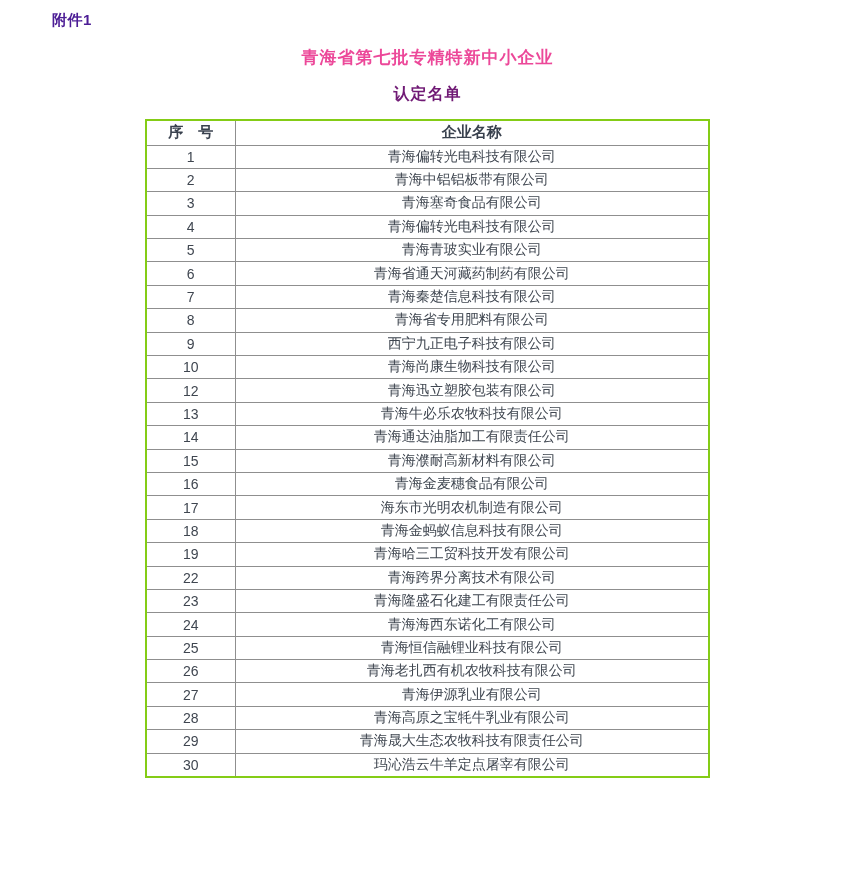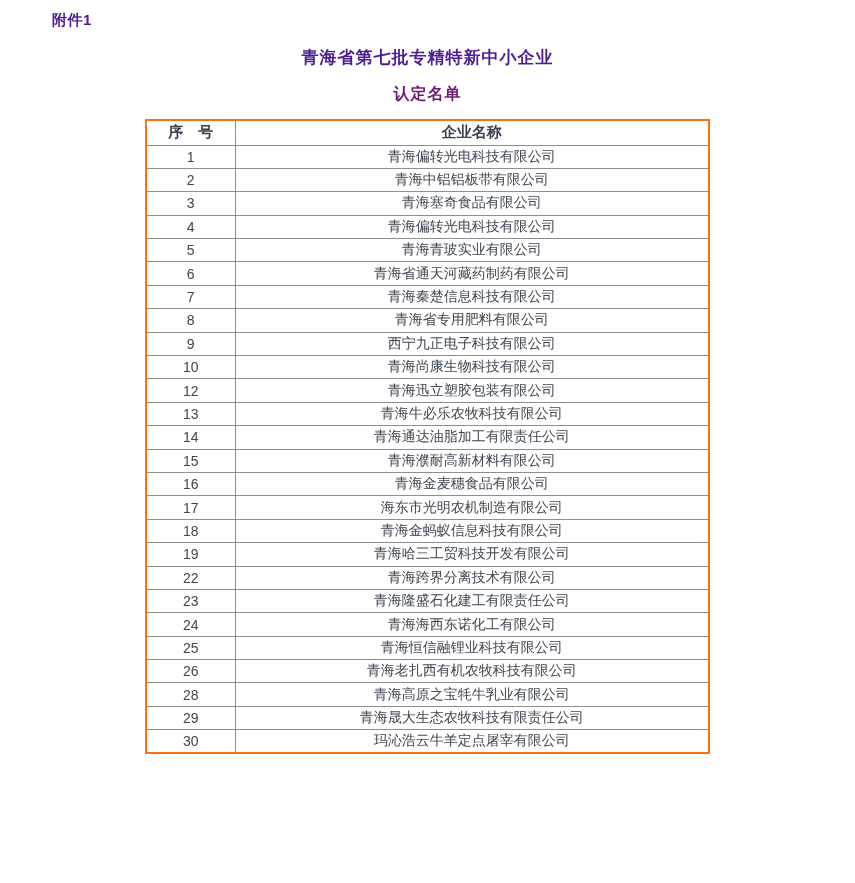--- a/index.html
+++ b/index.html
@@ -23,21 +23,21 @@
     letter-spacing: 0.5px;
     margin-left: 40px;
   }
   .doc-title {
     position: absolute;
     left: 0; top: 46px;
     width: 855px;
     text-align: center;
     font-size: 17px;
     font-weight: bold;
-    color: #4c1d95;
+    color: #ec4899;
     letter-spacing: 1px;
   }
   .doc-subtitle {
     position: absolute;
     left: 0; top: 84px;
     width: 855px;
     text-align: center;
     font-size: 16px;
     font-weight: bold;
     color: #701a75;
@@ -55,21 +55,21 @@
   table.list-table th, table.list-table td {
     border: 1px solid #8f8f8f;
     text-align: center;
     vertical-align: middle;
     color: #3f4650;
     font-size: 14px;
     padding: 0 2px;
     overflow: hidden;
     white-space: nowrap;
   }
-  table.list-table { border: 2px solid #f97316; }
+  table.list-table { border: 2px solid #84cc16; }
   table.list-table th {
     height: 25px;
     font-size: 15px;
     font-weight: bold;
     color: #39414e;
   }
   table.list-table td { height: 23.4px; }
 </style>
 </head>
 <body>
@@ -180,20 +180,24 @@
         </tr>
         <tr>
           <td>25</td>
           <td>青海恒信融锂业科技有限公司</td>
         </tr>
         <tr>
           <td>26</td>
           <td>青海老扎西有机农牧科技有限公司</td>
         </tr>
         <tr>
+          <td>27</td>
+          <td>青海伊源乳业有限公司</td>
+        </tr>
+        <tr>
           <td>28</td>
           <td>青海高原之宝牦牛乳业有限公司</td>
         </tr>
         <tr>
           <td>29</td>
           <td>青海晟大生态农牧科技有限责任公司</td>
         </tr>
         <tr>
           <td>30</td>
           <td>玛沁浩云牛羊定点屠宰有限公司</td>

